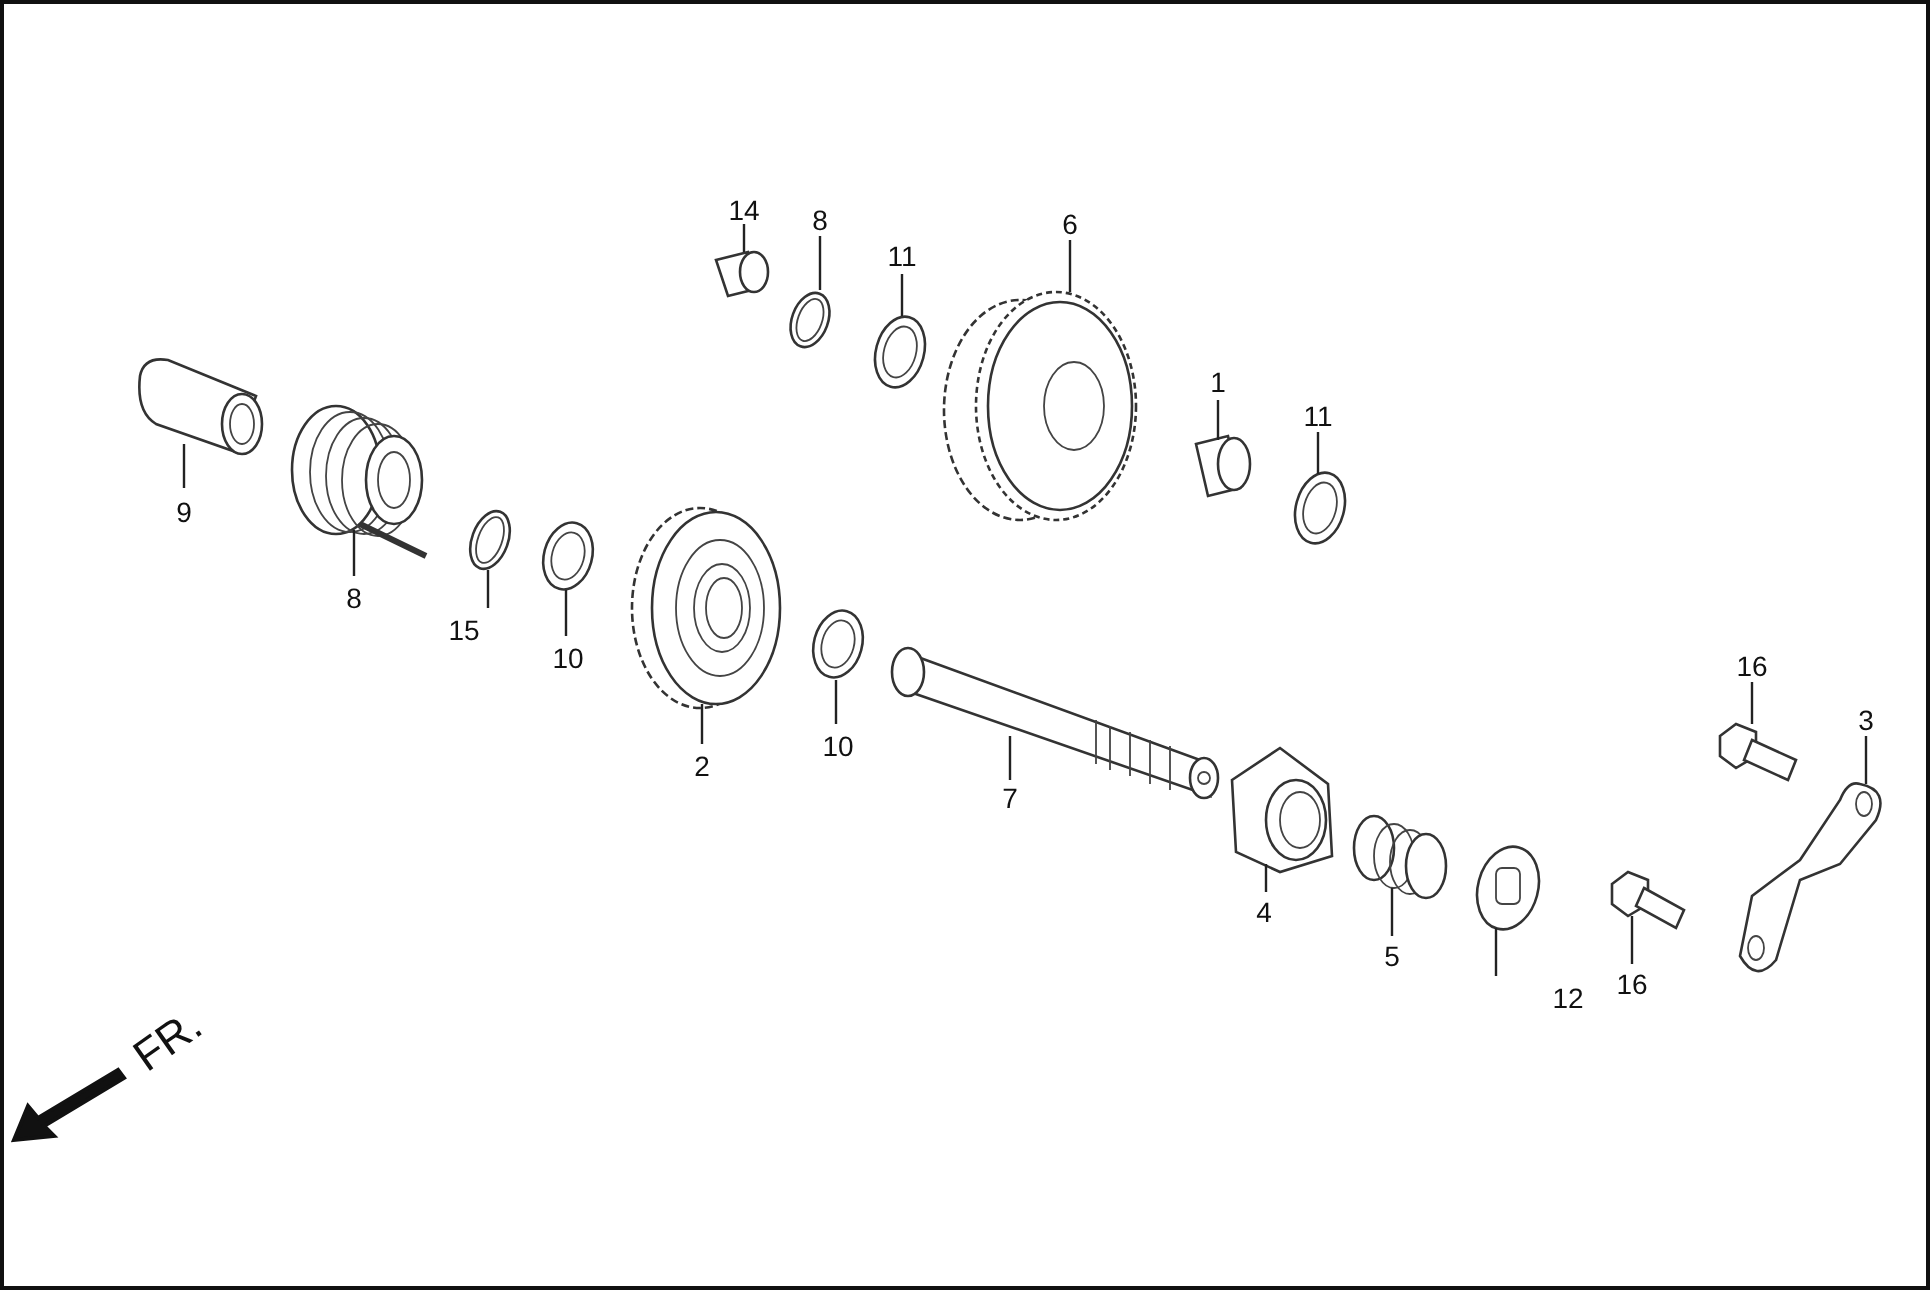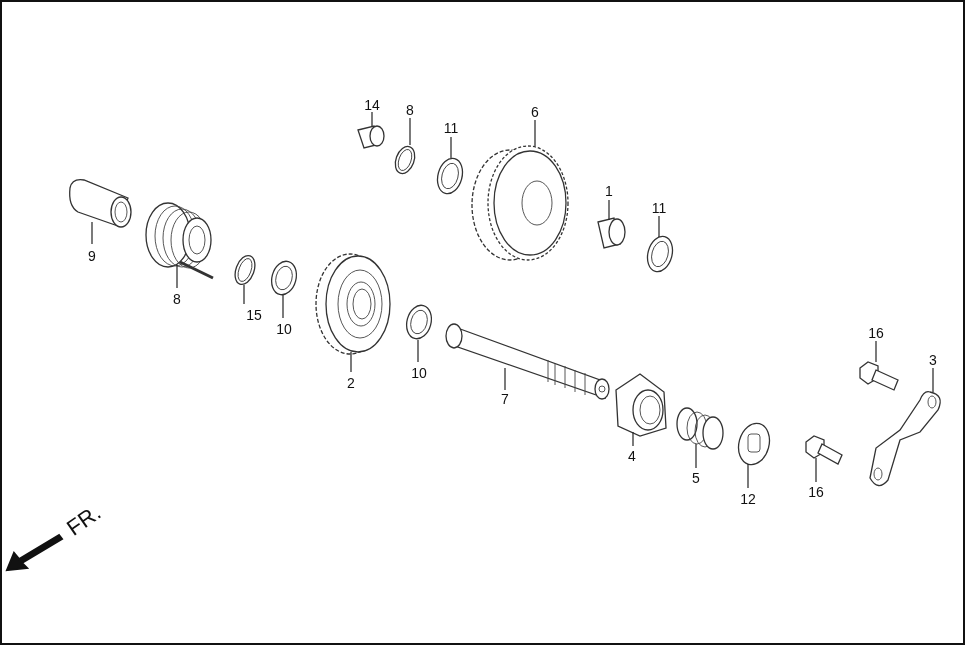--- a/index.html
+++ b/index.html
@@ -162,20 +162,20 @@
 <div class="lbl" style="left:632px;top:449px">4</div>
 <div class="lbl" style="left:696px;top:471px">5</div>
 <div class="lbl" style="left:535px;top:105px">6</div>
 <div class="lbl" style="left:505px;top:392px">7</div>
 <div class="lbl" style="left:177px;top:292px">8</div>
 <div class="lbl" style="left:92px;top:249px">9</div>
 <div class="lbl" style="left:284px;top:322px">10</div>
 <div class="lbl" style="left:419px;top:366px">10</div>
 <div class="lbl" style="left:451px;top:121px">11</div>
 <div class="lbl" style="left:659px;top:201px">11</div>
-<div class="lbl" style="left:748px;top:492px">12</div>
+<div class="lbl" style="left:784px;top:492px">12</div>
 <div class="lbl" style="left:410px;top:103px">8</div>
 <div class="lbl" style="left:372px;top:98px">14</div>
-<div class="lbl" style="left:254px;top:308px">15</div>
+<div class="lbl" style="left:232px;top:308px">15</div>
 <div class="lbl" style="left:876px;top:326px">16</div>
 <div class="lbl" style="left:816px;top:485px">16</div>
 
 <div class="fr">FR.</div>
 
 </body></html>

